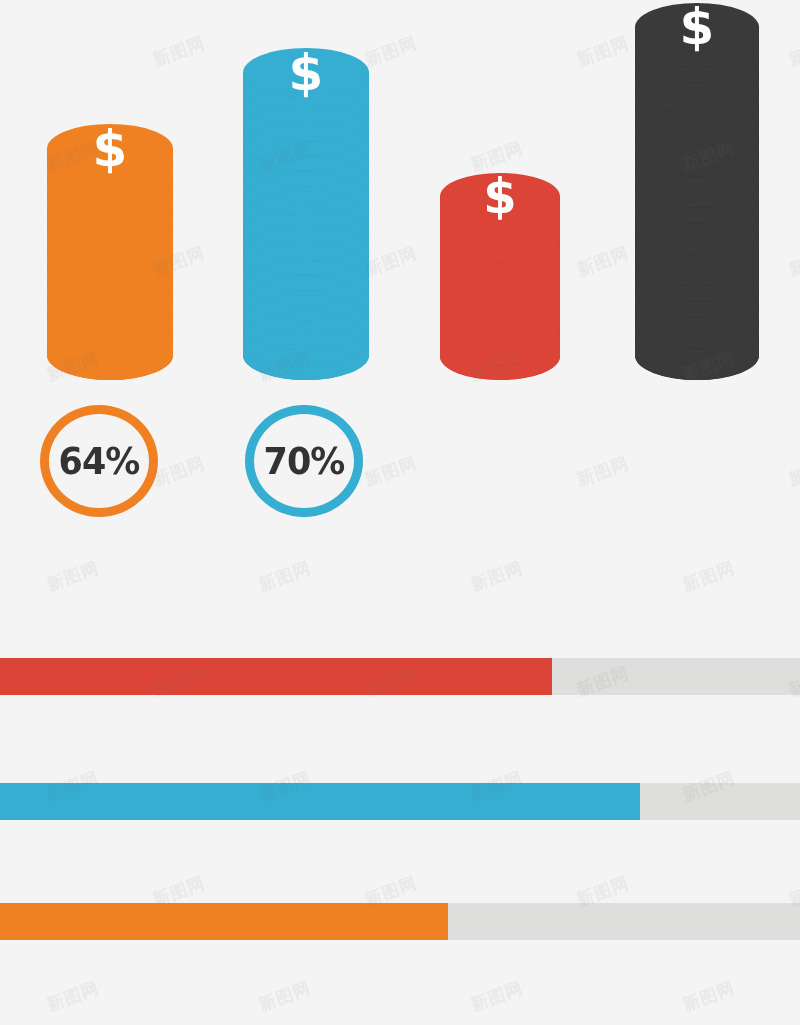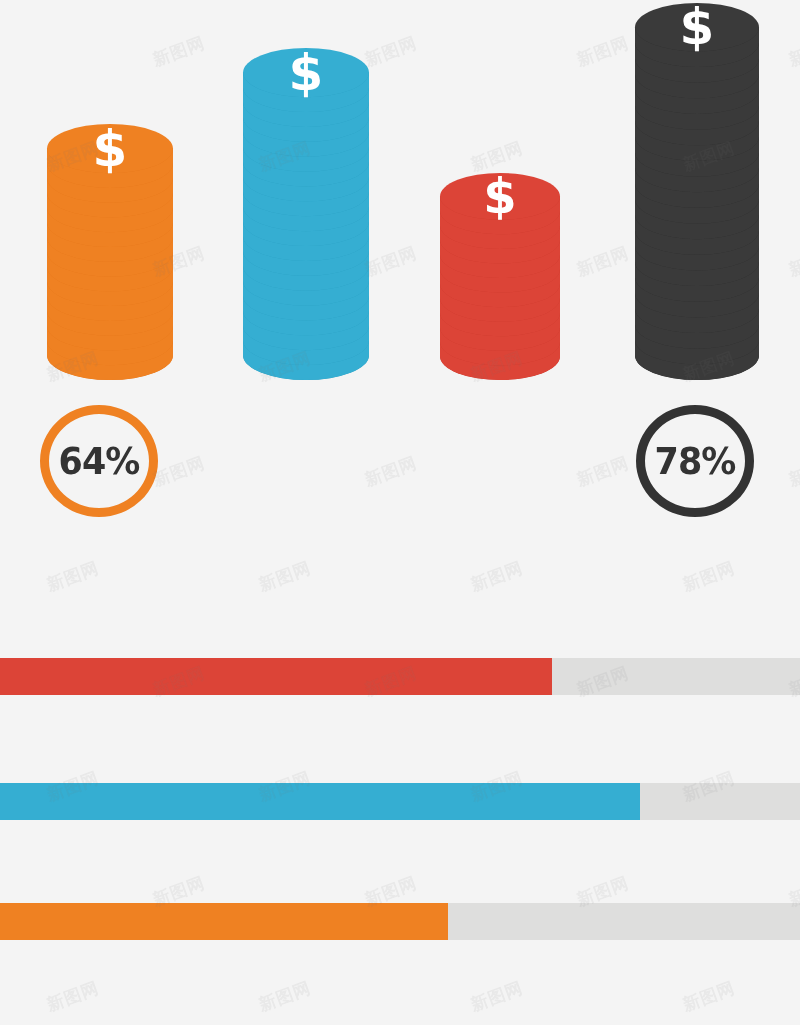--- a/index.html
+++ b/index.html
@@ -233,22 +233,22 @@
           <ellipse cx="62" cy="24.18" rx="62" ry="24.18" fill="#3a3a3a"></ellipse>
           <text x="62" y="24.18" text-anchor="middle" dominant-baseline="central" fill="#ffffff" font-family="&quot;DejaVu Sans&quot;, sans-serif" font-weight="bold" font-size="50">$</text>
         </svg>
       </div>
   </div>
 
   <div class="percent-row">
     <div class="percent-badge" style="left: 40px; top: 0px; border-color: rgb(239, 129, 34);">
       <span class="percent-label" style="color: rgb(51, 51, 51);">64%</span>
     </div>
-    <div class="percent-badge" style="left: 636px; top: 0px; border-color: rgb(51, 51, 51);">
-      <span class="percent-label" style="color: rgb(51, 51, 51);">78%</span>
+    <div class="percent-badge" style="left: 245px; top: 0px; border-color: rgb(53, 174, 210);">
+      <span class="percent-label" style="color: rgb(51, 51, 51);">70%</span>
     </div>
   </div>
 
   <div class="bars-area">
     <div class="bar-track" style="top: 658px; background: rgb(222, 222, 221);">
       <div class="bar-fill" style="width: 69%; background: rgb(220, 68, 55);"></div>
     </div>
     <div class="bar-track" style="top: 783px; background: rgb(222, 222, 221);">
       <div class="bar-fill" style="width: 80%; background: rgb(53, 174, 210);"></div>
     </div>

